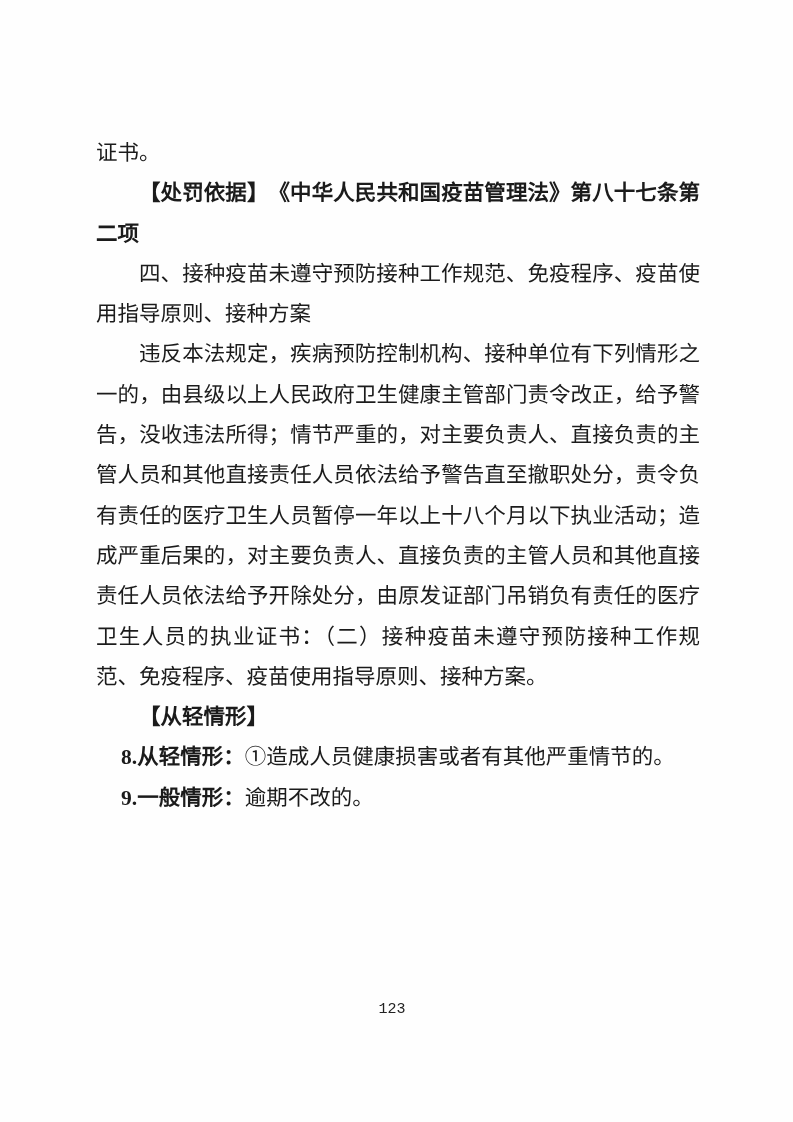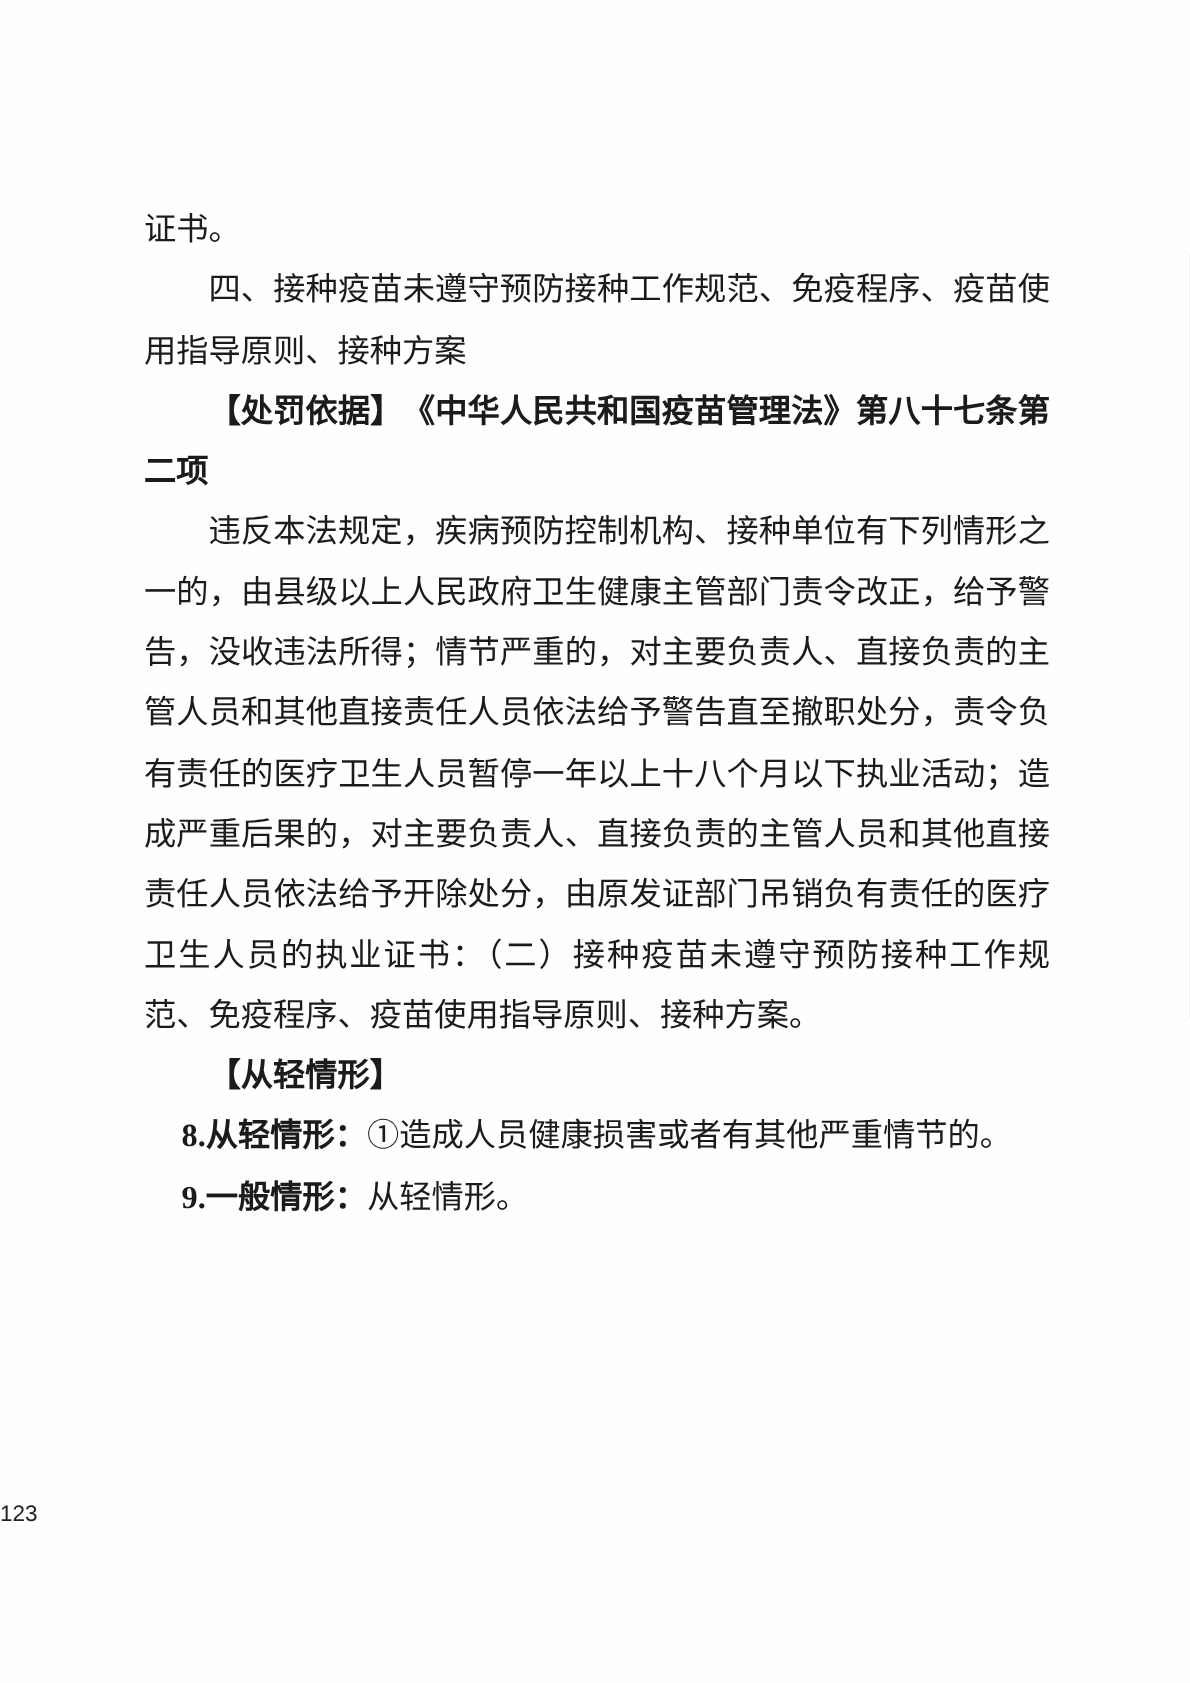--- a/index.html
+++ b/index.html
@@ -34,34 +34,34 @@
   .indent-std  { text-indent: 43px; }
   .indent-num  { text-indent: 25px; }
   .indent-none { text-indent: 0; }
   .seg { font-weight: normal; }
   .seg.b { font-weight: 700; }
   .page-num {
     position: absolute;
     top: 1001px;
     left: 0;
     width: 784px;
-    text-align: left;
+    text-align: center;
     font-size: 15px;
     line-height: 18px;
     color: #222222;
-    font-family: Liberation Sans, sans-serif;
+    font-family: Liberation Mono, monospace;
   }
 </style>
 </head>
 <body>
 
 <div class="page">
   <div class="content">
       <p class="para indent-none"><span class="seg">证书。</span></p>
+      <p class="para indent-std"><span class="seg b">【处罚依据】　《中华人民共和国疫苗管理法》第八十七条第二项</span></p>
       <p class="para indent-std"><span class="seg">四、接种疫苗未遵守预防接种工作规范、免疫程序、疫苗使用指导原则、接种方案</span></p>
-      <p class="para indent-std"><span class="seg b">【处罚依据】　《中华人民共和国疫苗管理法》第八十七条第二项</span></p>
       <p class="para indent-std"><span class="seg">违反本法规定，疾病预防控制机构、接种单位有下列情形之一的，由县级以上人民政府卫生健康主管部门责令改正，给予警告，没收违法所得；情节严重的，对主要负责人、直接负责的主管人员和其他直接责任人员依法给予警告直至撤职处分，责令负有责任的医疗卫生人员暂停一年以上十八个月以下执业活动；造成严重后果的，对主要负责人、直接负责的主管人员和其他直接责任人员依法给予开除处分，由原发证部门吊销负有责任的医疗卫生人员的执业证书：（二）接种疫苗未遵守预防接种工作规范、免疫程序、疫苗使用指导原则、接种方案。</span></p>
       <p class="para indent-std"><span class="seg b">【从轻情形】</span></p>
       <p class="para indent-num"><span class="seg b">8.从轻情形：</span><span class="seg">①造成人员健康损害或者有其他严重情节的。</span></p>
-      <p class="para indent-num"><span class="seg b">9.一般情形：</span><span class="seg">从轻情形。</span></p>
+      <p class="para indent-num"><span class="seg b">9.一般情形：</span><span class="seg">逾期不改的。</span></p>
     </div>
   <div class="page-num">123</div>
 </div>
 
 </body></html>

